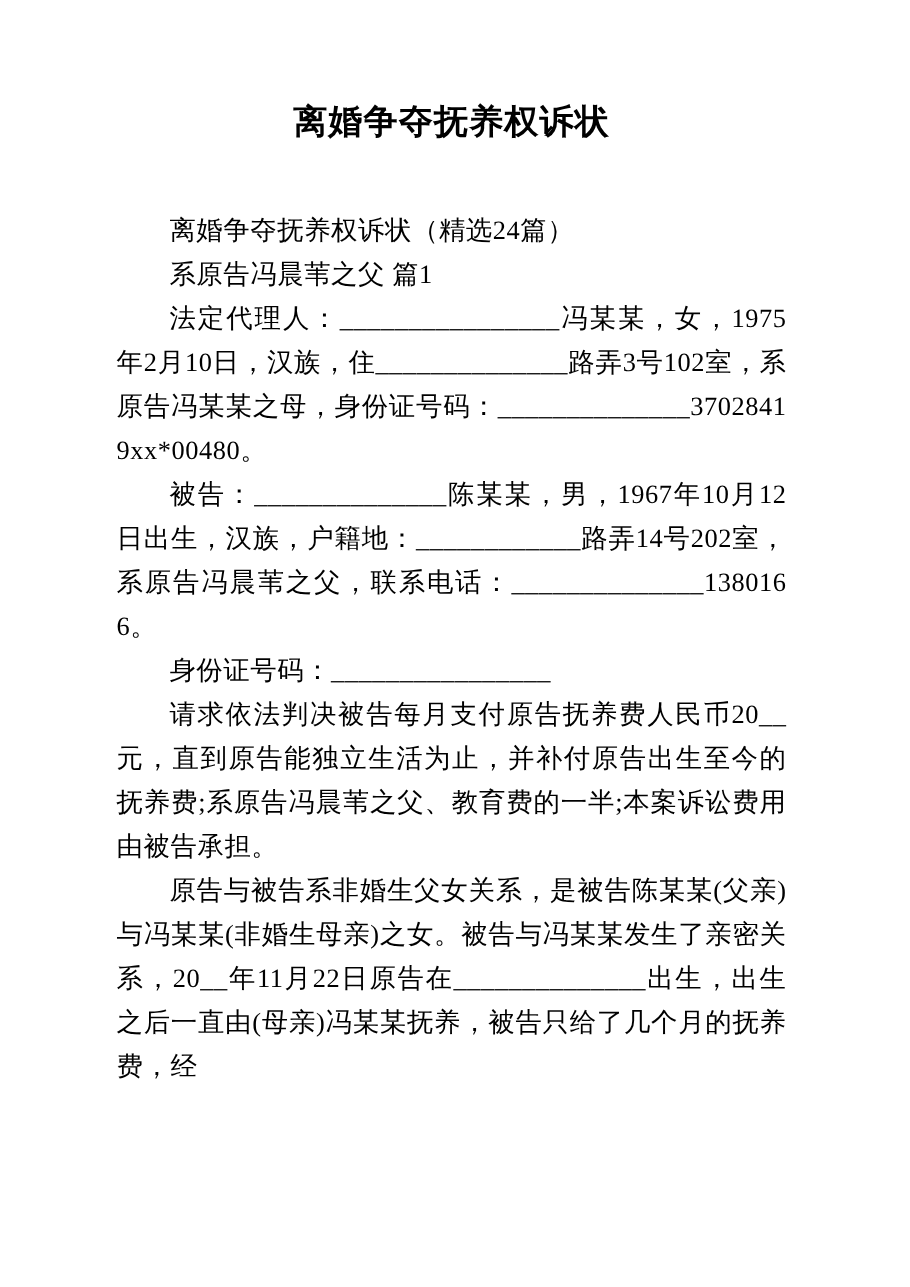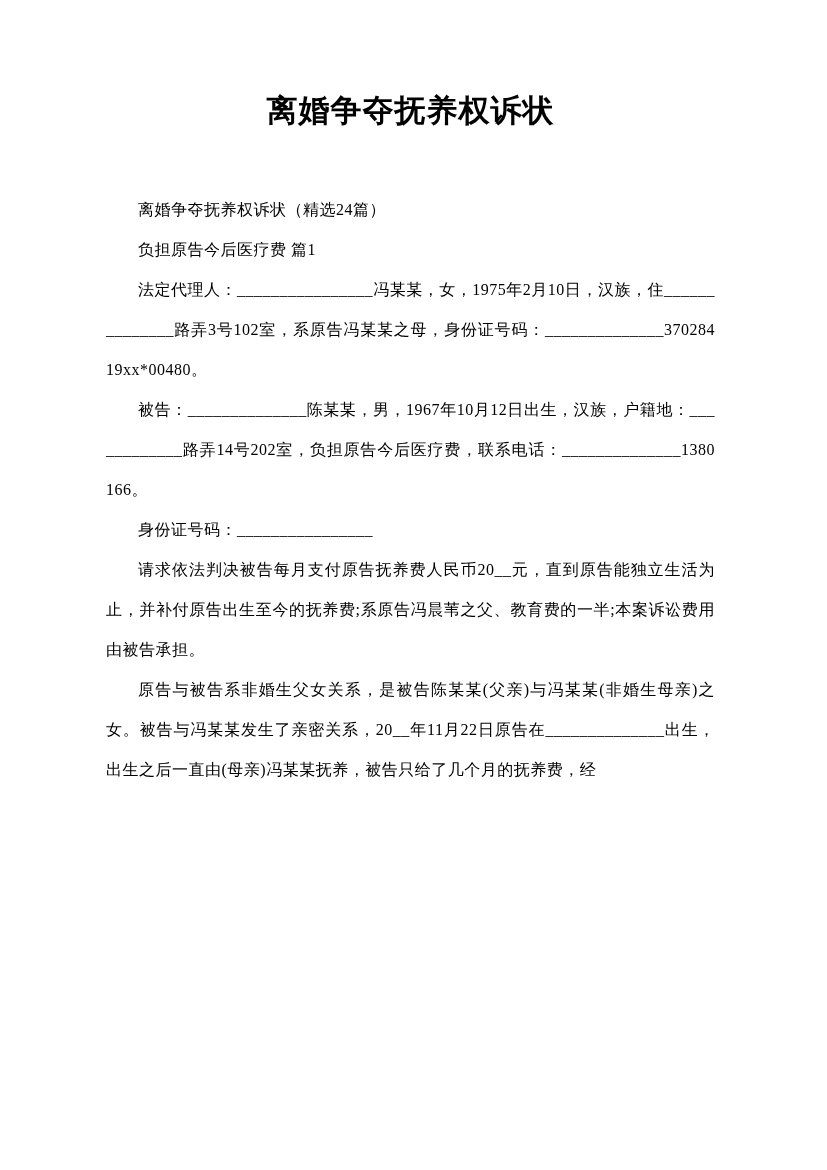--- a/index.html
+++ b/index.html
@@ -22,35 +22,35 @@
   .doc-title {
     margin: 0 0 60px 0;
     font-size: 31px;
     line-height: 38px;
     font-weight: bold;
     text-align: center;
     letter-spacing: 1px;
   }
   .doc-p {
     margin: 0;
-    font-size: 16px;
+    font-size: 24px;
     line-height: 40px;
     text-indent: 2em;
     text-align: justify;
     text-justify: inter-character;
     word-break: break-all;
     letter-spacing: 0.5px;
   }
 </style>
 </head>
 <body>
 
 <div class="page">
   <h1 class="doc-title">离婚争夺抚养权诉状</h1>
 
   <p class="doc-p">离婚争夺抚养权诉状（精选24篇）</p>
-  <p class="doc-p">负担原告今后医疗费 篇1</p>
+  <p class="doc-p">系原告冯晨苇之父 篇1</p>
   <p class="doc-p">法定代理人：________________冯某某，女，1975年2月10日，汉族，住______________路弄3号102室，系原告冯某某之母，身份证号码：______________37028419xx*00480。</p>
-  <p class="doc-p">被告：______________陈某某，男，1967年10月12日出生，汉族，户籍地：____________路弄14号202室，负担原告今后医疗费，联系电话：______________1380166。</p>
+  <p class="doc-p">被告：______________陈某某，男，1967年10月12日出生，汉族，户籍地：____________路弄14号202室，系原告冯晨苇之父，联系电话：______________1380166。</p>
   <p class="doc-p">身份证号码：________________</p>
   <p class="doc-p">请求依法判决被告每月支付原告抚养费人民币20__元，直到原告能独立生活为止，并补付原告出生至今的抚养费;系原告冯晨苇之父、教育费的一半;本案诉讼费用由被告承担。</p>
   <p class="doc-p">原告与被告系非婚生父女关系，是被告陈某某(父亲)与冯某某(非婚生母亲)之女。被告与冯某某发生了亲密关系，20__年11月22日原告在______________出生，出生之后一直由(母亲)冯某某抚养，被告只给了几个月的抚养费，经</p>
 </div>
 
 </body></html>

